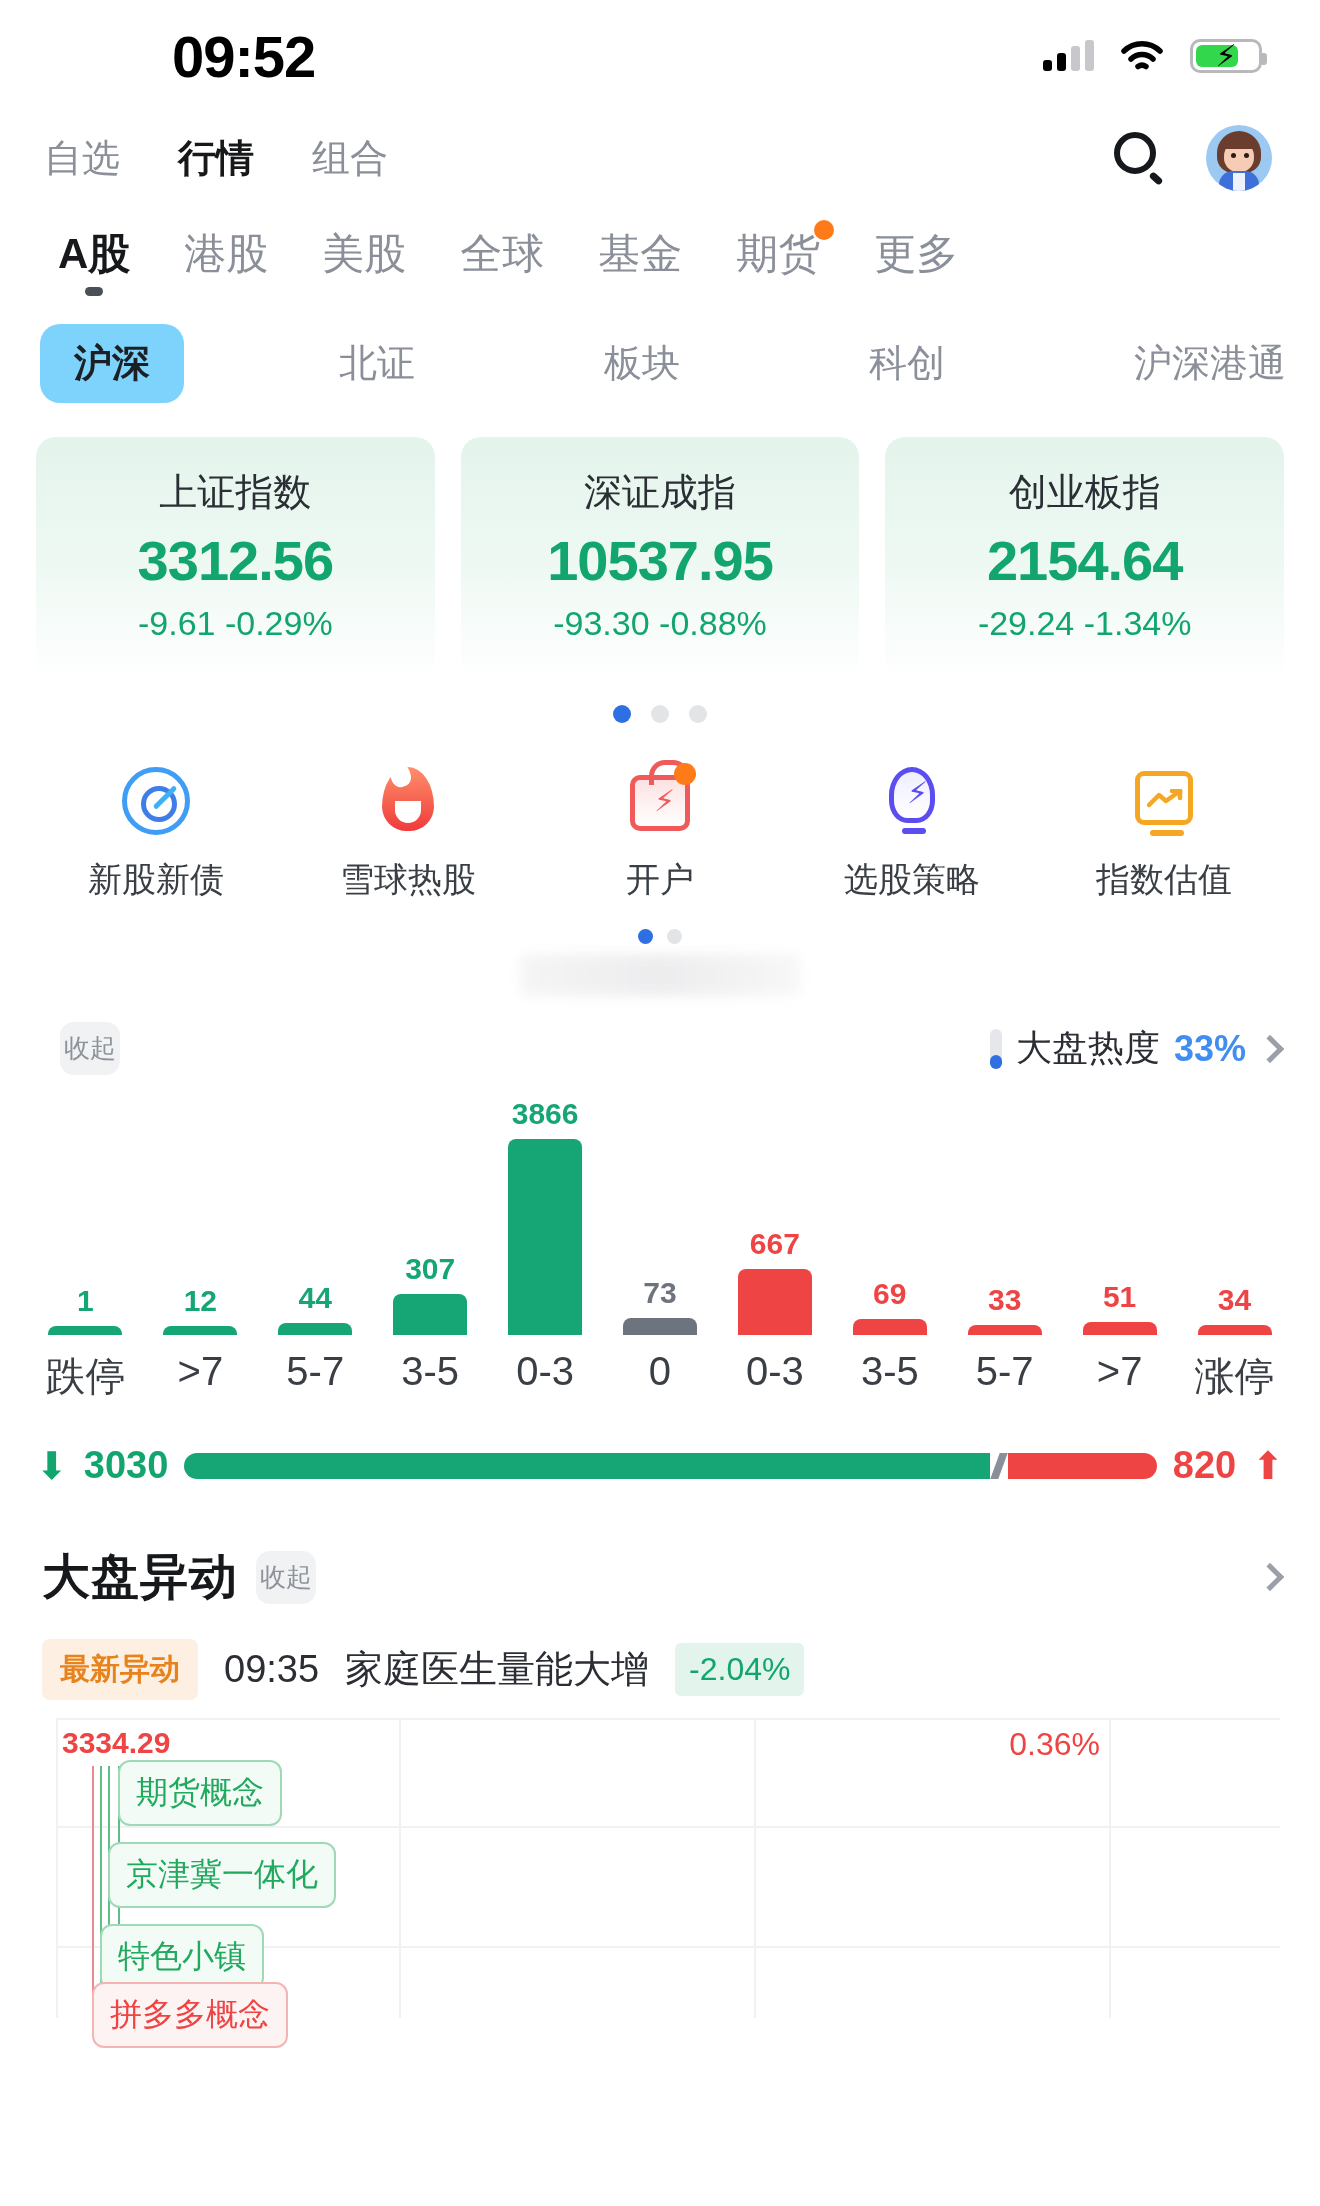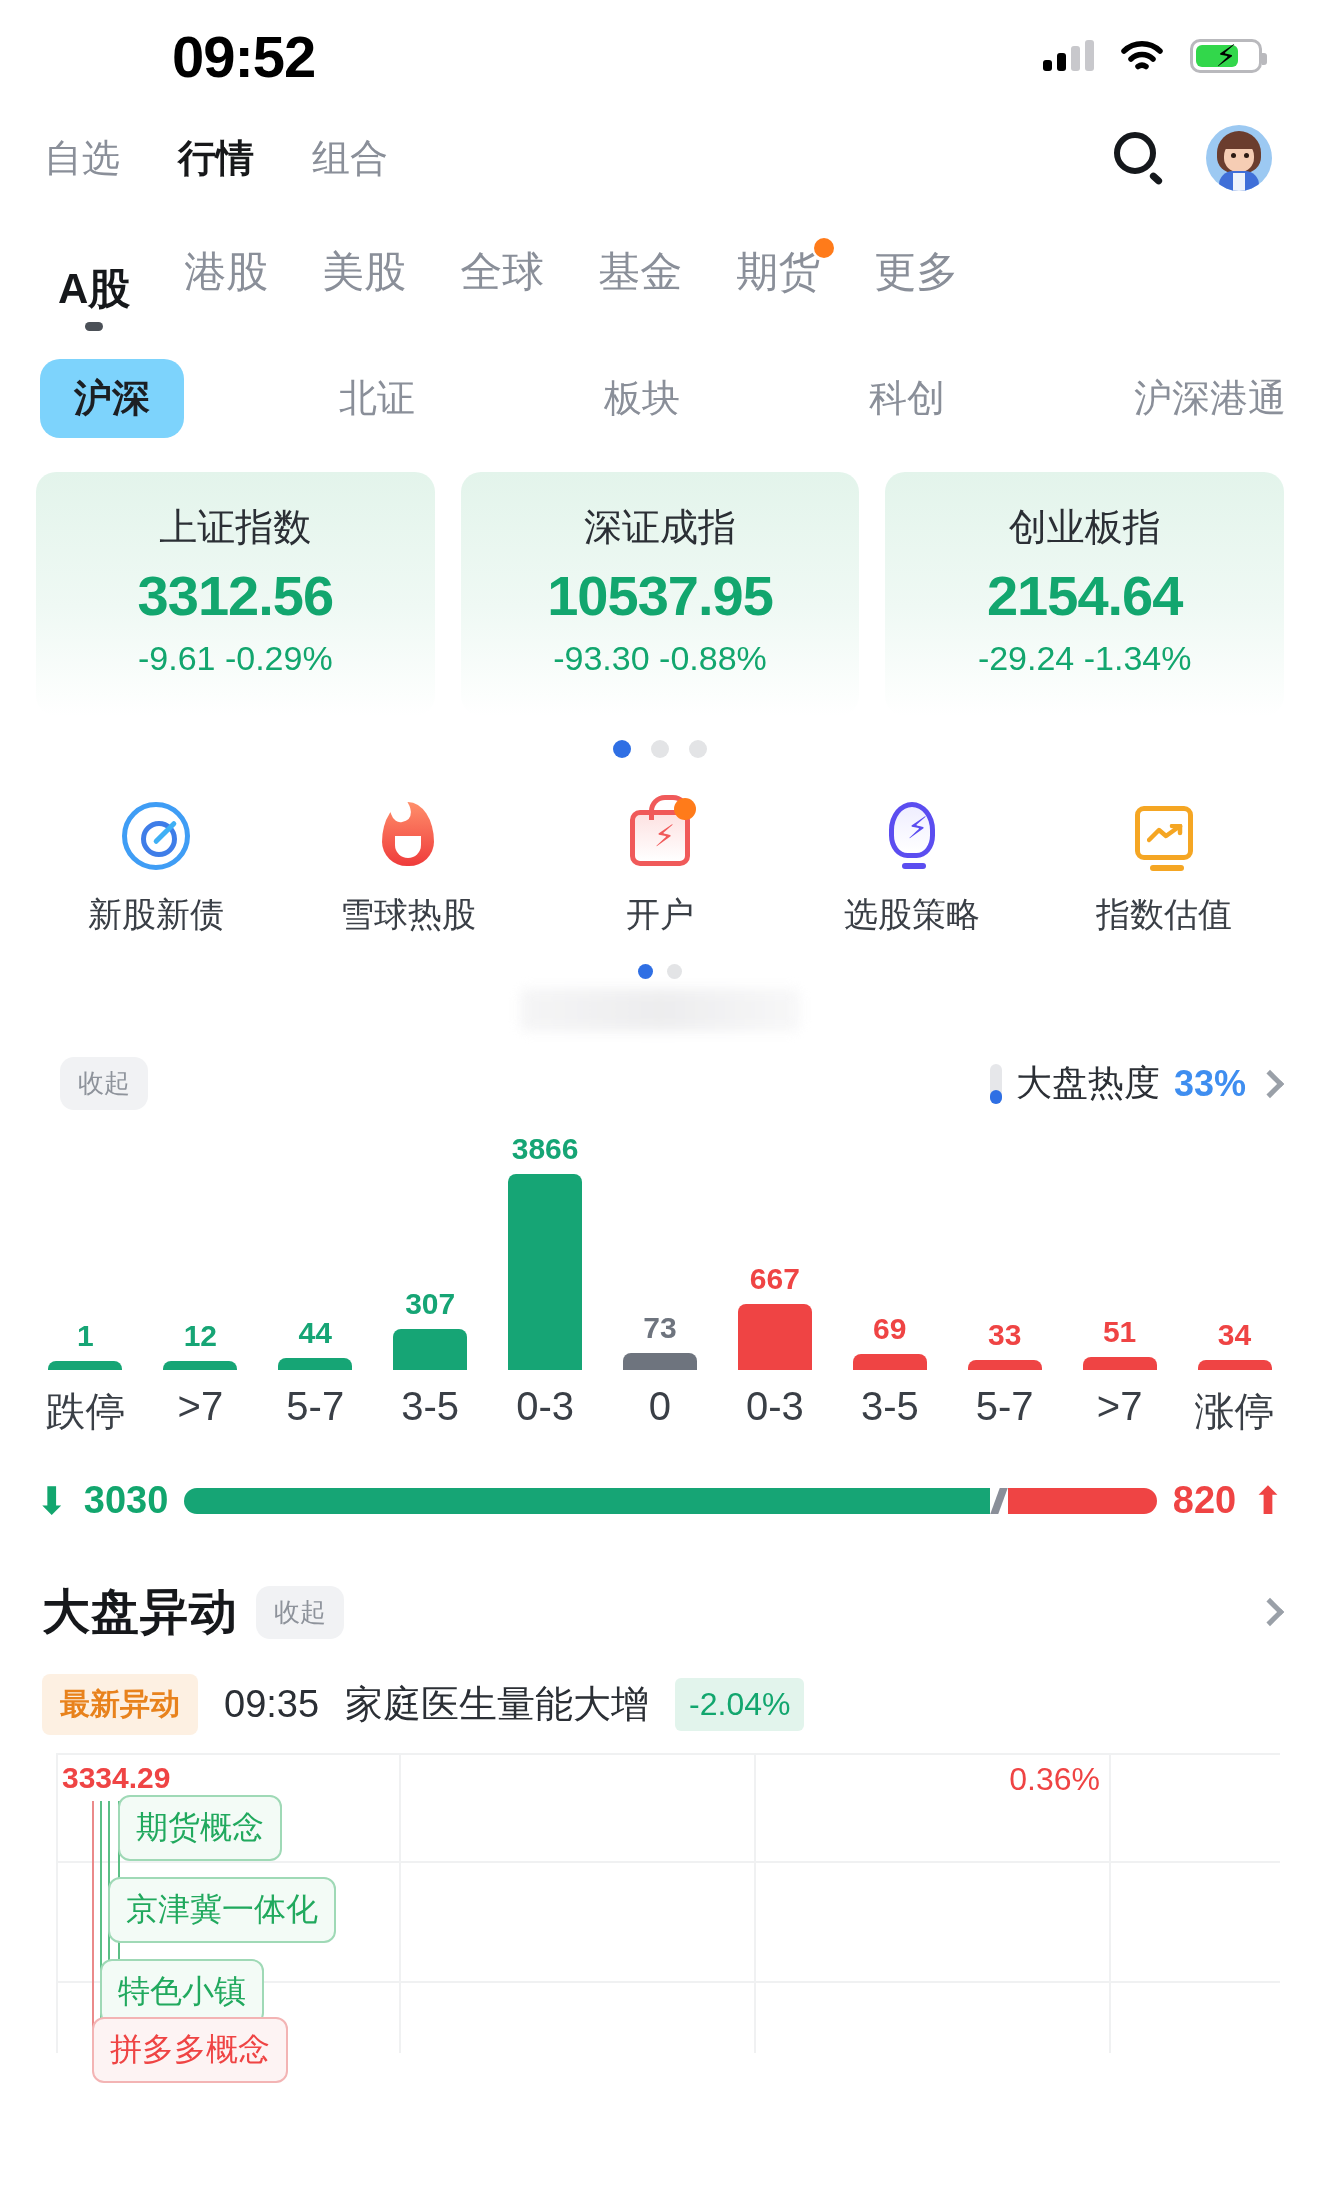--- a/index.html
+++ b/index.html
@@ -42,21 +42,21 @@
   .avatar .face { position:absolute; left:18px; top:16px; width:30px; height:31px; background:#f6cdb4; border-radius:15px 15px 14px 14px; }
   .avatar .fringe { position:absolute; left:16px; top:12px; width:34px; height:12px; background:#6b3d2e; border-radius:14px 14px 6px 6px; }
   .avatar .eye { position:absolute; top:28px; width:5px; height:5px; background:#2c1b14; border-radius:50%; }
   .avatar .eye.l { left:25px; } .avatar .eye.r { left:38px; }
   .avatar .body { position:absolute; left:13px; bottom:-6px; width:40px; height:26px; background:#3f6fd8; border-radius:14px 14px 0 0; }
   .avatar .collar { position:absolute; left:27px; bottom:-4px; width:12px; height:22px; background:#eef3fb; }
 
   
   .mkt-tabs { display:flex; align-items:center; padding:22px 34px 0 58px; gap:54px; }
   .mkt-tab { position:relative; font-size:42px; color:#8a8f99; padding-bottom:14px; }
-  .mkt-tab.active { color:#16181b; font-weight:700;margin-top:35px; }
+  .mkt-tab.active { color:#16181b; font-weight:700; }
   .mkt-tab.active::after { content:""; position:absolute; left:50%; transform:translateX(-50%); bottom:0; width:18px; height:9px; background:#4b5057; border-radius:5px; }
   .mkt-tab .dot-badge { position:absolute; right:-14px; top:-6px; width:20px; height:20px; border-radius:50%; background:#ff7b1a; }
 
   
   .sub-tabs { display:flex; align-items:center; padding:28px 0 0 40px; gap:0; }
   .sub-tab { font-size:38px; color:#8a8f99; padding:14px 34px; border-radius:20px; }
   .sub-tab.active { background:#7dd3fc; color:#1c1f23; font-weight:700; }
   .sub-sp { flex:1; }
 
   
@@ -96,21 +96,21 @@
 
   .dots2 { display:flex; justify-content:center; gap:14px; padding:26px 0 0; }
   .dots2 i { width:15px; height:15px; border-radius:50%; background:#e3e4e6; display:block; }
   .dots2 i.on { background:#2f6fe4; }
 
   .blurstrip { height:42px; margin:10px auto 0; width:280px; background:linear-gradient(90deg,#f2f2f3,#e7e7e9,#f5f5f6); filter:blur(6px); border-radius:6px; opacity:.75; }
 
   
   .sec-head { display:flex; align-items:center; padding:26px 40px 0 42px; }
   .sec-title { font-size:48px; font-weight:700; color:#16181b; letter-spacing:1px; }
-  .pill { margin-left:18px; background:#f1f2f4; color:#8e939b; font-size:26px; padding:9px 18px; border-radius:14px; }
+  .pill { margin-left:18px; background:#f1f2f4; color:#8e939b; font-size:26px; padding:9px 4px; border-radius:14px; }
   .sec-right { margin-left:auto; display:flex; align-items:center; gap:14px; }
   .thermo { width:12px; height:40px; border-radius:6px; background:#e6e7ea; position:relative; }
   .thermo::after { content:""; position:absolute; bottom:0; left:0; width:12px; height:14px; background:#2f6fe4; border-radius:6px; }
   .sec-right .t { font-size:36px; color:#2b2f35; }
   .sec-right .v { font-size:36px; color:#3f8ef0; font-weight:700; }
   .chev { width:20px; height:20px; border-right:5px solid #9aa0a8; border-top:5px solid #9aa0a8; transform:rotate(45deg); }
 
   
   .chart { padding:20px 28px 0; }
   .bars { display:flex; align-items:flex-end; height:240px; }

